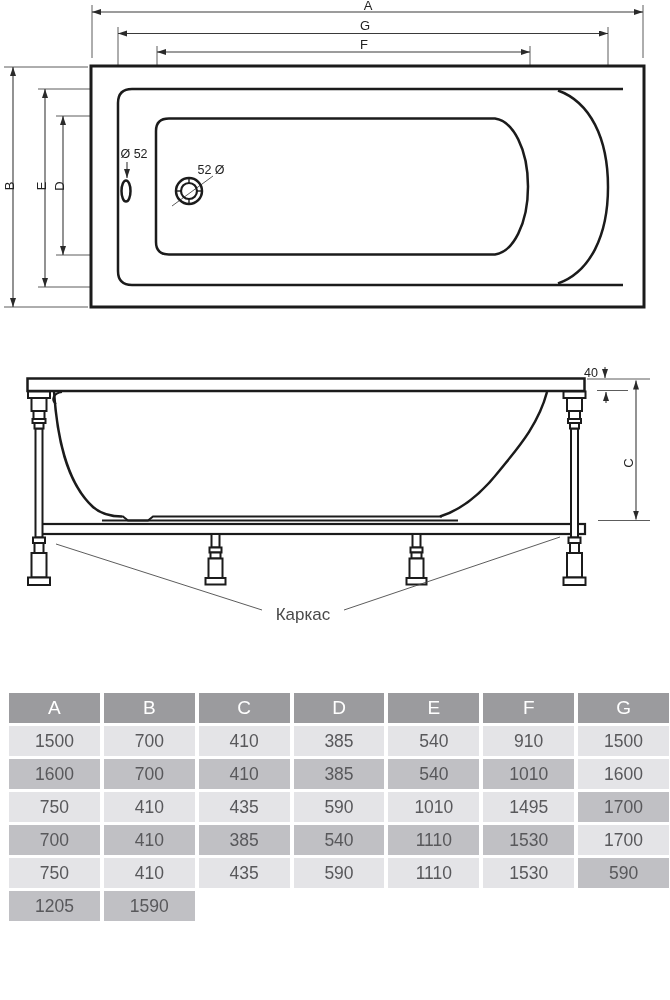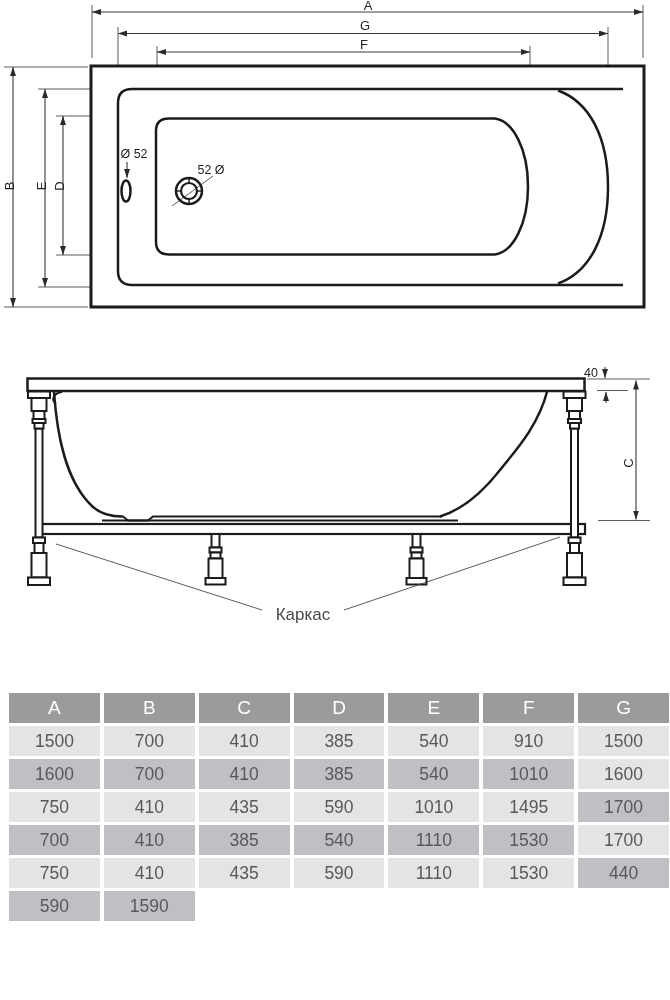--- a/index.html
+++ b/index.html
@@ -197,18 +197,18 @@
     <div class="c rd">1530</div>
 
     <div class="c rl">1700</div>
     <div class="c rl">750</div>
     <div class="c rl">410</div>
     <div class="c rl">435</div>
     <div class="c rl">590</div>
     <div class="c rl">1110</div>
     <div class="c rl">1530</div>
 
-    <div class="c rd">440</div>
     <div class="c rd">590</div>
+    <div class="c rd">1205</div>
     <div class="c rd">1590</div>
   </div>
 
 </div>
 
 </body></html>

